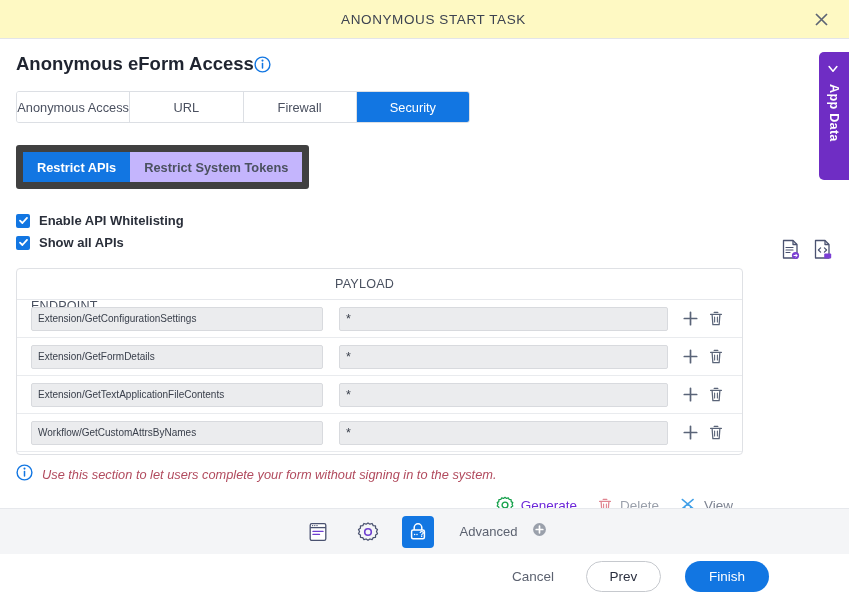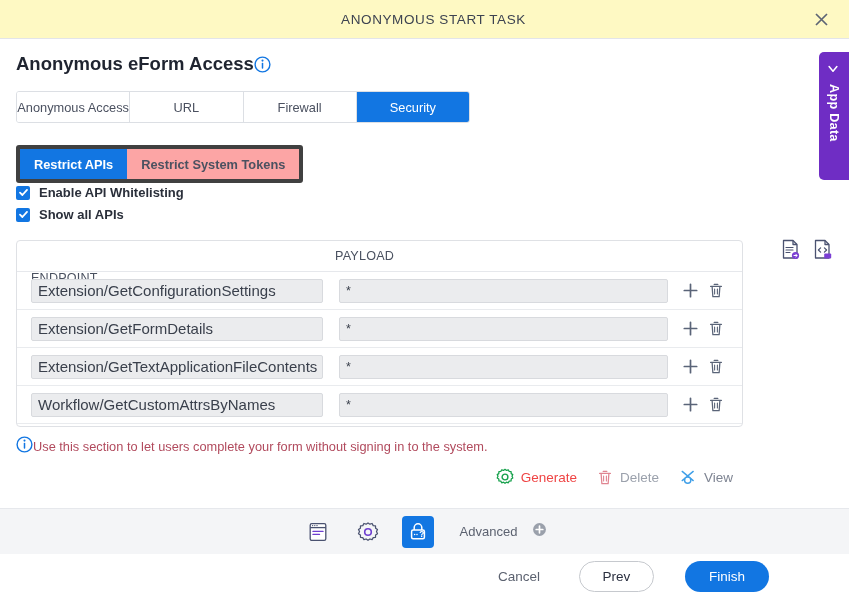--- a/index.html
+++ b/index.html
@@ -96,33 +96,33 @@
   }
   .tab:last-child { border-right: none; }
   .tab.active {
     background: #1276e2;
     color: #ffffff;
   }
 
   
   .subtabs {
     display: inline-flex;
-    border: 4px solid #404040;
+    border: 7px solid #404040;
     border-radius: 3px;
     overflow: hidden;
     height: 30px;
-    margin-bottom: 2px;
+    margin-bottom: 24px;
   }
   .subtab {
     display: flex;
     align-items: center;
     padding: 0 14px;
     font-size: 12.8px;
     color: #4b5160;
-    background: #fca5a5;
+    background: #c4b5fd;
     cursor: pointer;
     user-select: none;
     font-weight: bold;
   }
   .subtab.active {
     background: #1276e2;
     color: #ffffff;
   }
 
   
@@ -194,21 +194,21 @@
   .cell-endpoint {
     width: 292px;
     height: 24px;
     background: #ebecee;
     border: 1px solid #d8dade;
     border-radius: 2px;
     display: flex;
     align-items: center;
     padding: 0 6px;
     box-sizing: border-box;
-    font-size: 15px;
+    font-size: 10px;
     color: #3a404c;
     cursor: text;
     overflow: hidden;
     white-space: nowrap;
   }
   .cell-payload {
     flex: 1;
     height: 24px;
     background: #ebecee;
     border: 1px solid #d8dade;
@@ -231,21 +231,23 @@
     gap: 9px;
     width: 48px;
     flex: none;
   }
   .row-actions svg { display: block; cursor: pointer; }
 
   
   .banner {
     display: flex;
     align-items: center;
+    gap: 9px;
     margin-top: 9px;
+    font-style: italic;
   }
   .banner-text {
     font-size: 12.8px;
     color: #b14a5d;
   }
 
   
   .actions {
     display: flex;
     justify-content: flex-end;
@@ -254,21 +256,21 @@
     margin-top: 11px;
     padding-right: 100px;
   }
   .action {
     display: flex;
     align-items: center;
     gap: 7px;
     font-size: 13.5px;
     cursor: pointer;
   }
-  .action-label { color: #ef4444; }
+  .action-label { color: #6d28d9; }
   .action.disabled .action-label { color: #9ba1ac; }
   .action.viewlbl .action-label { color: #7e8492; }
 
   
   .bottombar {
     position: absolute;
     left: 0;
     top: 508px;
     width: 849px;
     height: 46px;
@@ -304,21 +306,21 @@
     position: absolute;
     left: 0;
     top: 554px;
     width: 787px;
     height: 44px;
     background: #ffffff;
     display: flex;
     align-items: center;
     justify-content: flex-end;
     padding-right: 18px;
-    gap: 31px;
+    gap: 24px;
     box-sizing: border-box;
   }
   .btn-cancel {
     font-size: 13.5px;
     color: #5c6270;
     background: none;
     border: none;
     cursor: pointer;
     padding: 6px 8px;
     font-family: inherit;

